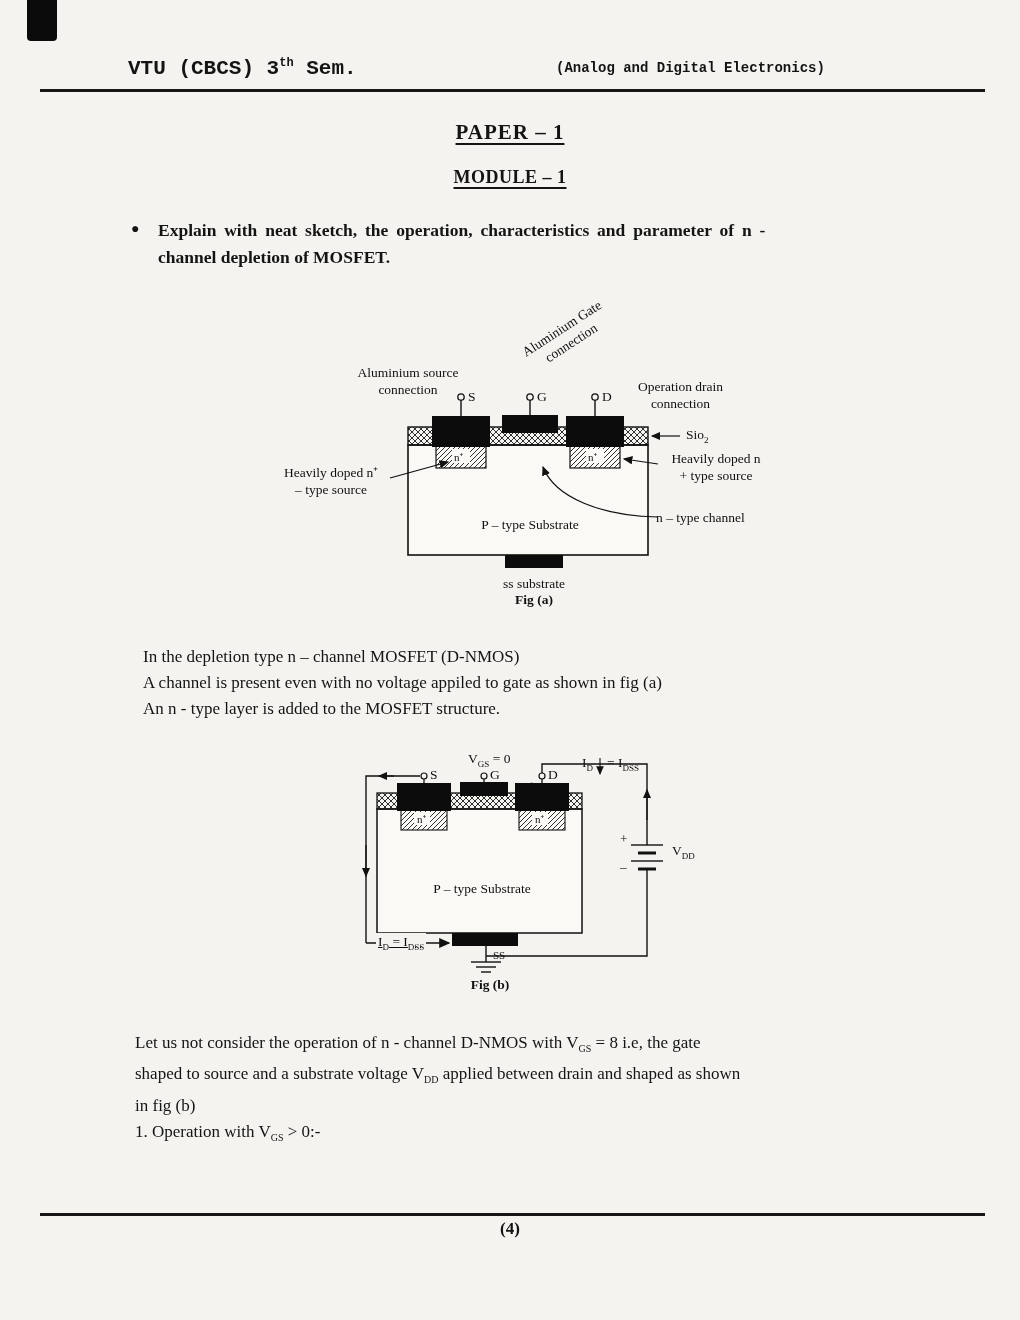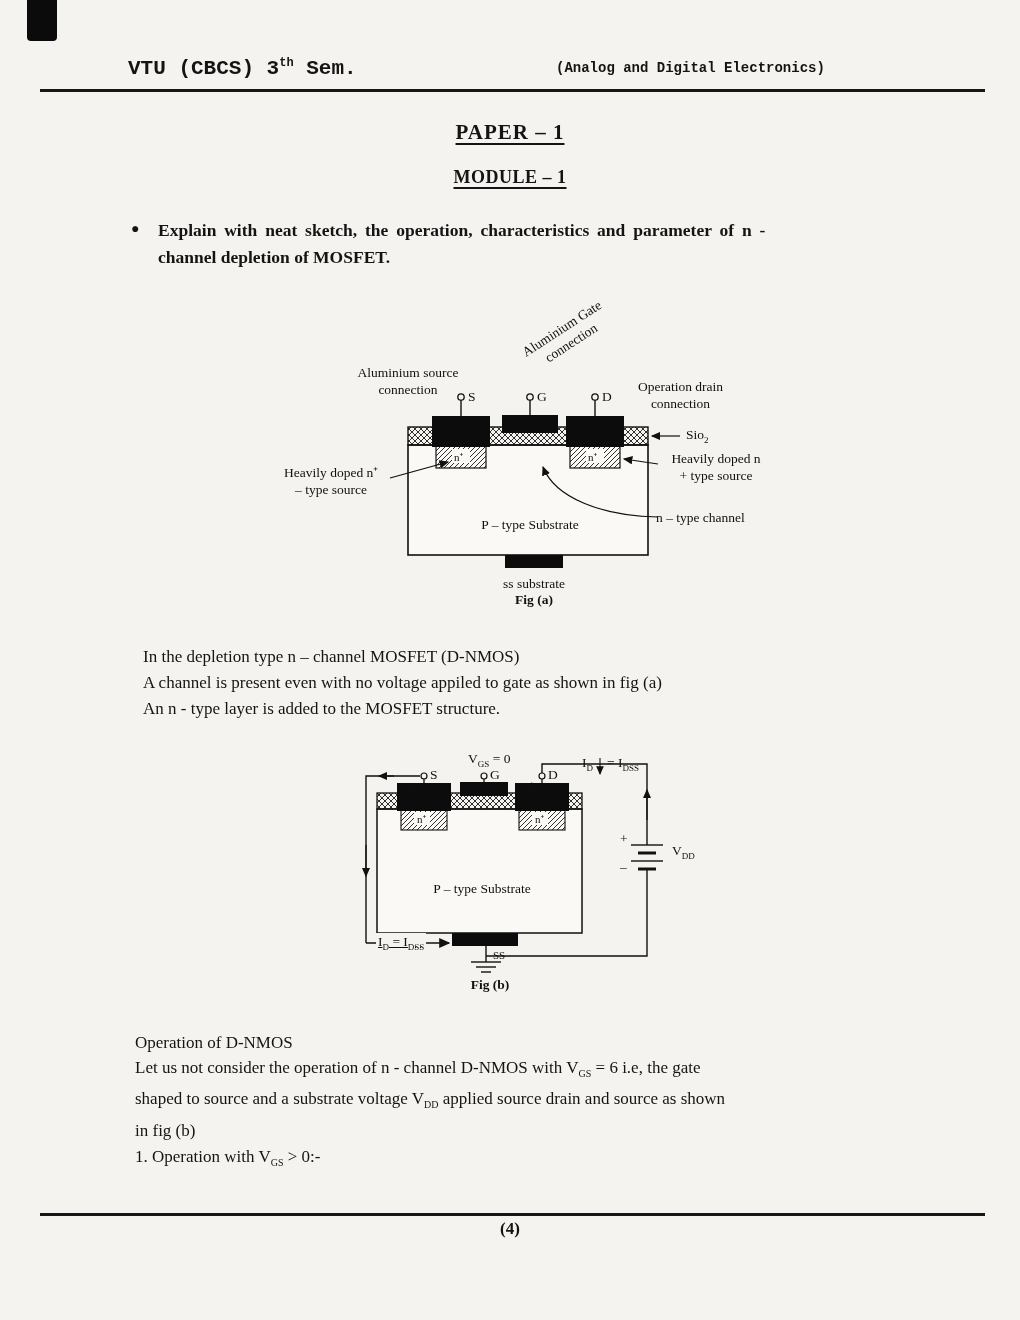--- a/index.html
+++ b/index.html
@@ -197,23 +197,22 @@
     <div class="lbl c" style="left:70px; top:130px; width:120px;">P – type Substrate</div>
     <div class="lbl mask" style="left:24px; top:183px;text-decoration:underline;"><span>I</span><sub>D</sub><span> = I</span><sub>DSS</sub></div>
     <div class="lbl small" style="left:141px; top:197px;">SS</div>
     <div class="lbl" style="left:268px; top:80px;">+</div>
     <div class="lbl" style="left:268px; top:108px;">–</div>
     <div class="lbl" style="left:320px; top:92px;"><span>V</span><sub>DD</sub></div>
     <div class="lbl c b" style="left:78px; top:226px; width:120px;">Fig (b)</div>
   </div>
 
   <div class="abs para op">
-    <div>Operation of D-NMOS</div>
-    <div><span>Let us not consider the operation of n - channel D-NMOS with V</span><sub>GS</sub><span> = 6 i.e, the gate</span></div>
-    <div><span>shaped to source and a substrate voltage V</span><sub>DD</sub><span> applied source drain and source as shown</span></div>
+    <div><span>Let us not consider the operation of n - channel D-NMOS with V</span><sub>GS</sub><span> = 8 i.e, the gate</span></div>
+    <div><span>shaped to source and a substrate voltage V</span><sub>DD</sub><span> applied between drain and shaped as shown</span></div>
     <div>in fig (b)</div>
     <div style="margin-top:1px;"><span>1. Operation with V</span><sub>GS</sub><span> &gt; 0:-</span></div>
   </div>
 
   <div class="rule" style="left:40px; top:1213px; width:945px; height:2.5px;"></div>
   <div class="abs footer-num">(4)</div>
 
 </div>
 
 </body></html>

